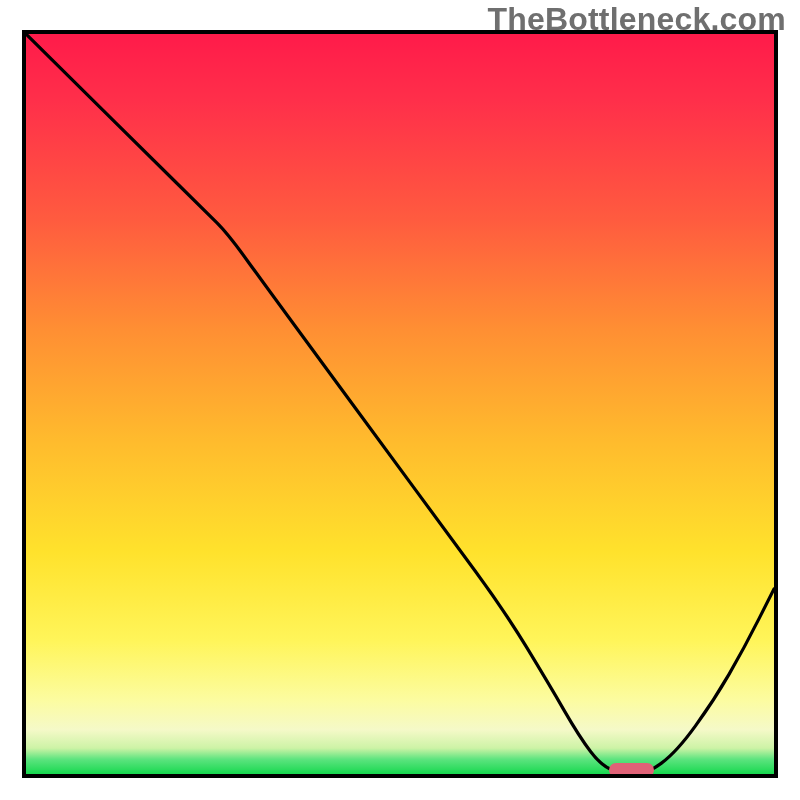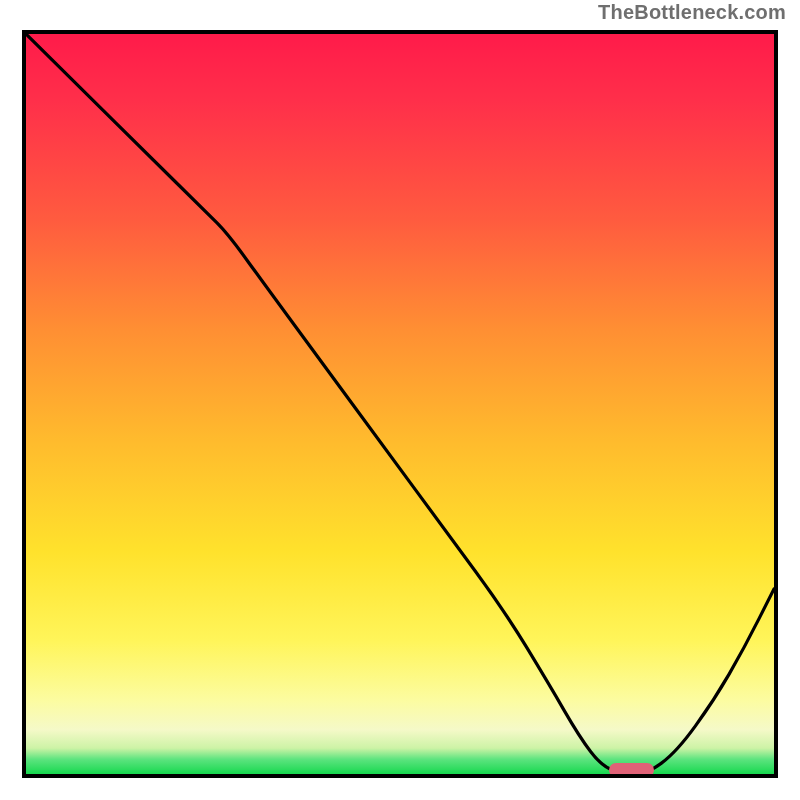--- a/index.html
+++ b/index.html
@@ -14,21 +14,21 @@
   .chart-frame {
     position: relative;
     width: 800px;
     height: 800px;
     box-sizing: border-box;
   }
   .watermark {
     position: absolute;
     top: 1px;
     right: 14px;
-    font-size: 20px;
+    font-size: 32px;
     font-weight: 600;
     color: #6f6f6f;
     letter-spacing: 0.2px;
     z-index: 20;
     user-select: none;
   }
   .plot-area {
     position: absolute;
     left: 22px;
     top: 30px;

